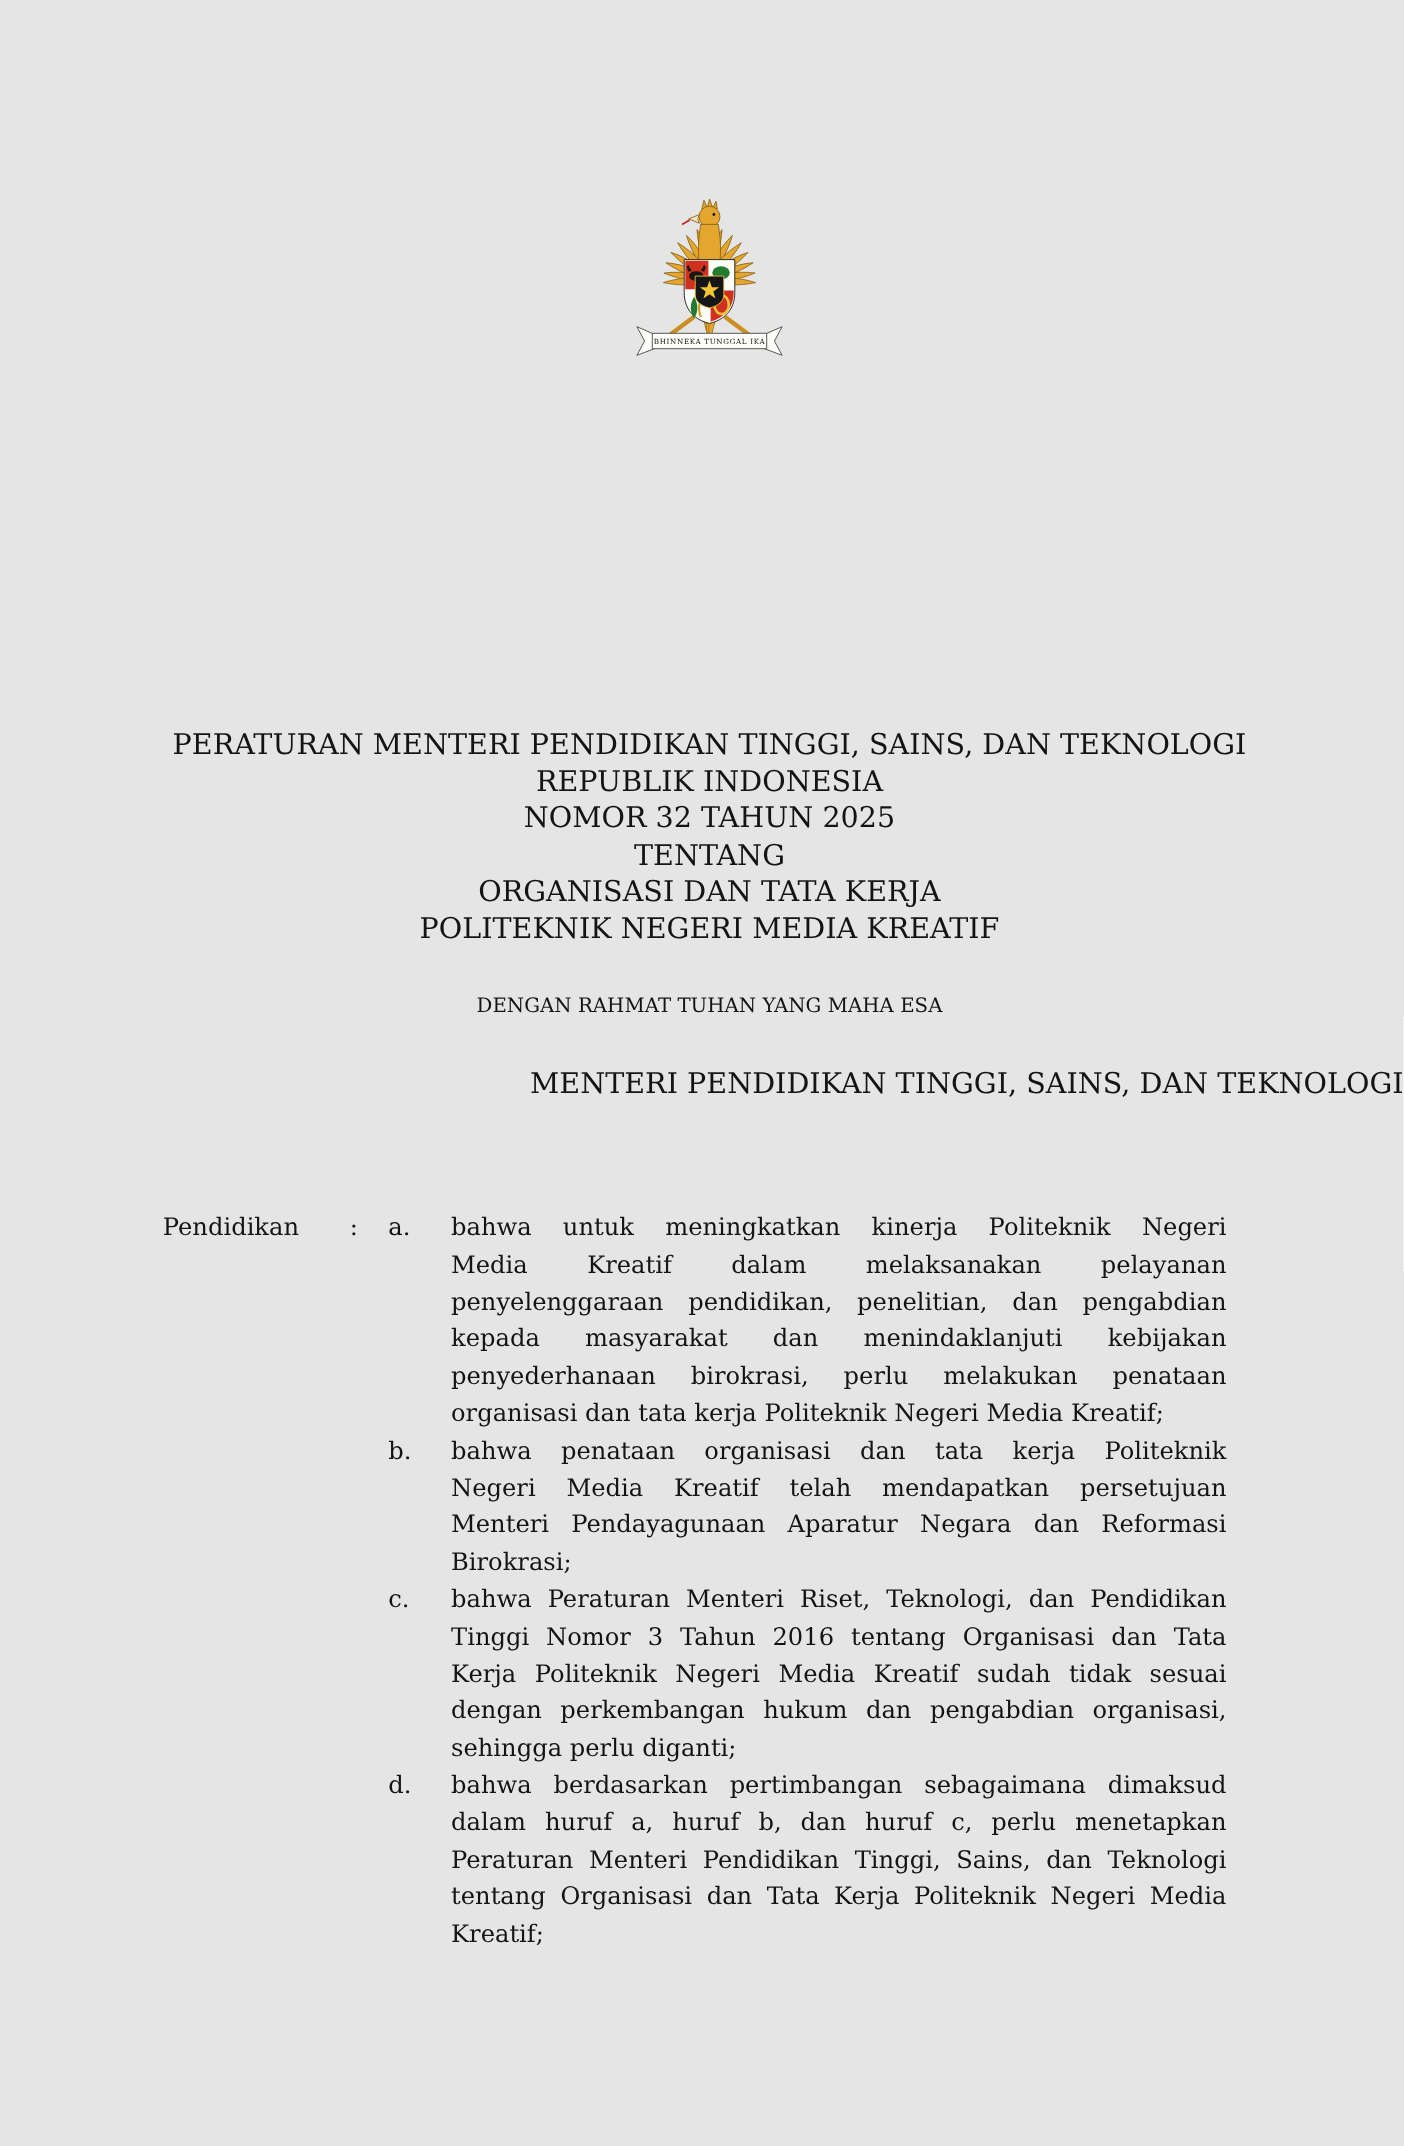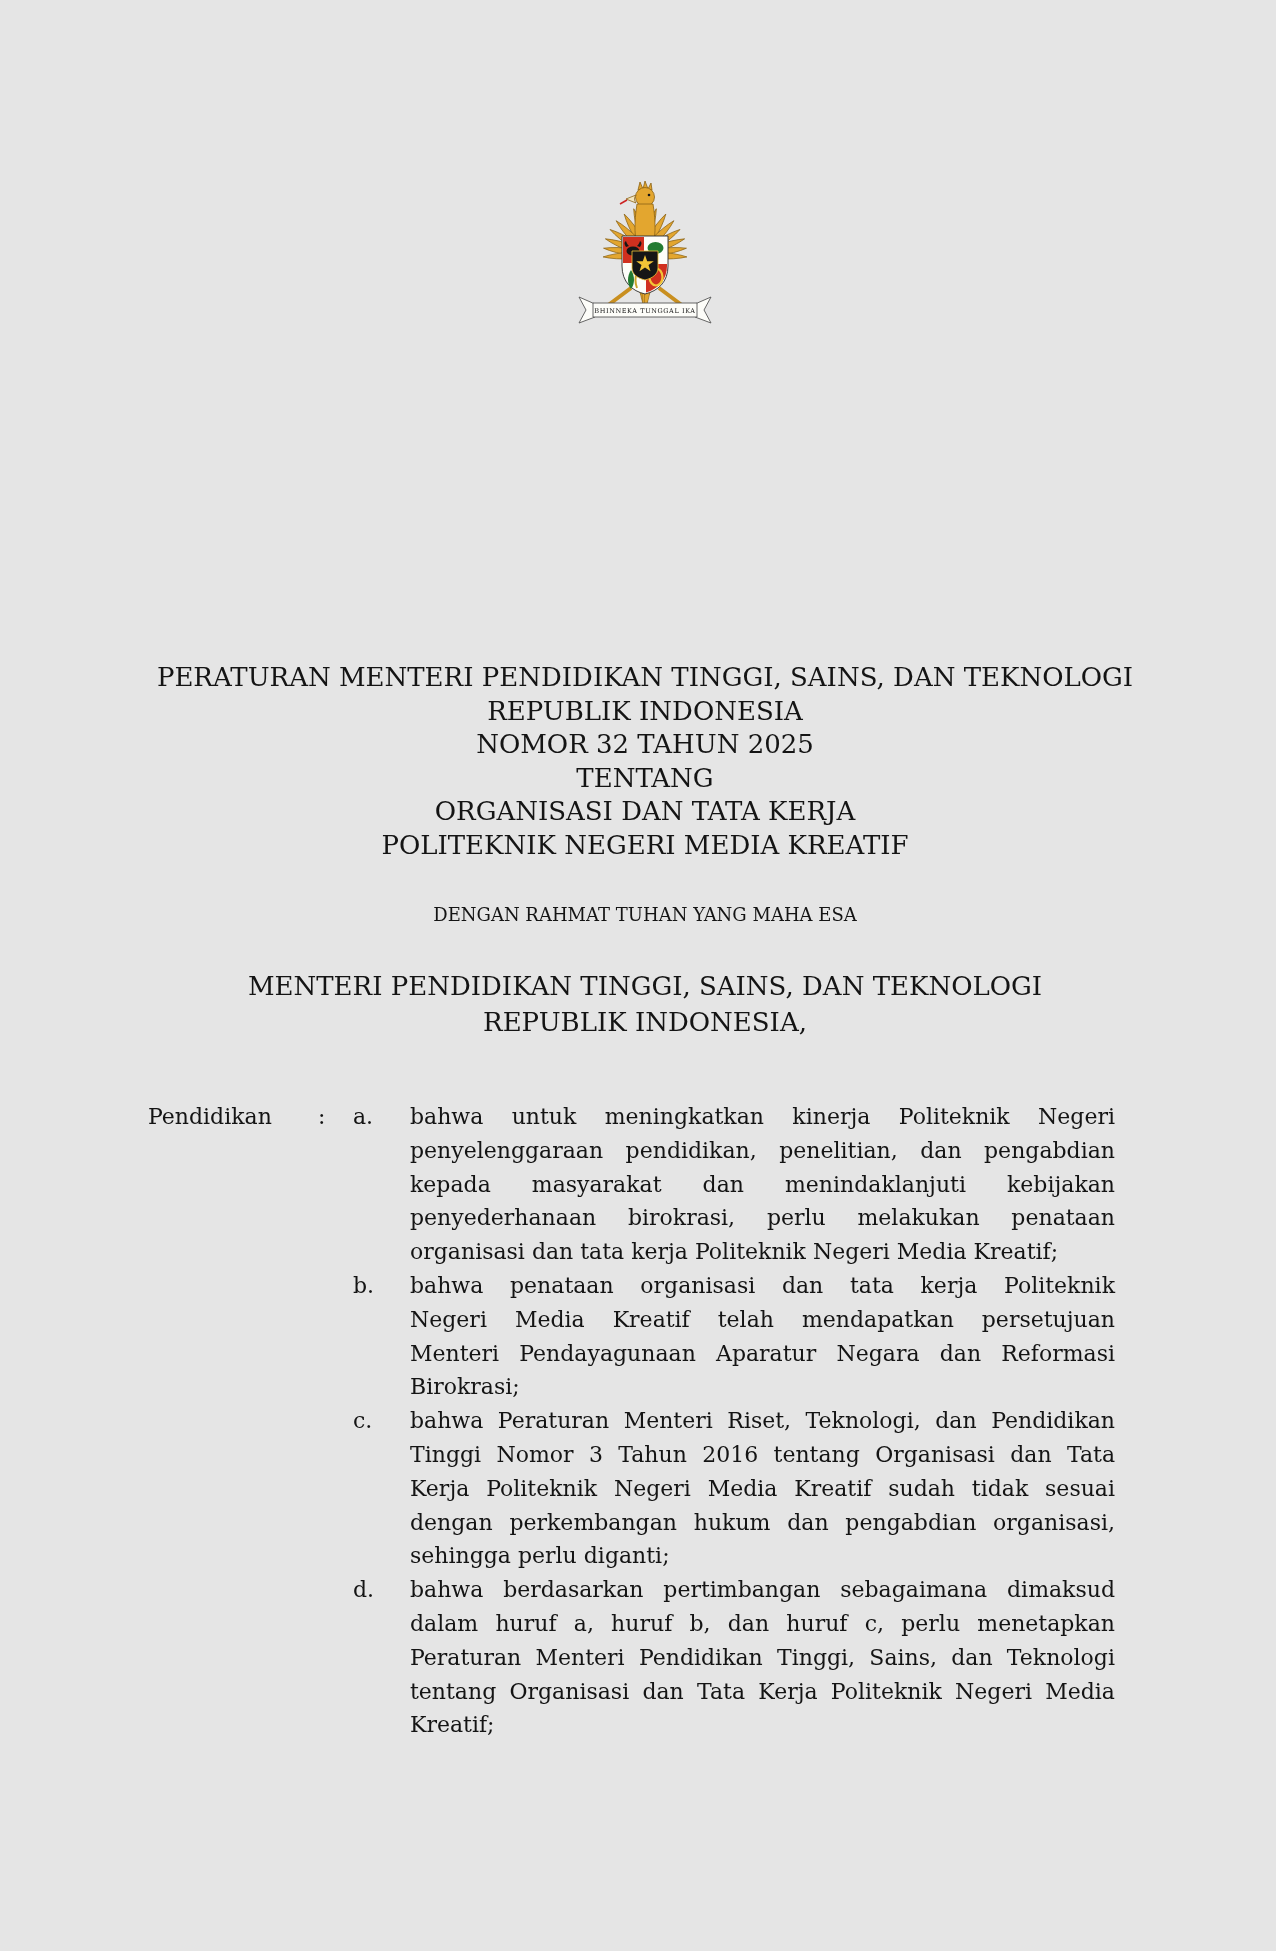--- a/index.html
+++ b/index.html
@@ -25,21 +25,21 @@
   .title-block{
     top:661px;
     font-size:26px;line-height:33.5px;
   }
   .motto{
     top:898px;
     font-size:18px;line-height:34px;
   }
   .authority{
     top:968px;
-    font-size:26px;line-height:36px;
+    font-size:26px;line-height:36px;text-align:right;
   }
   .considerations{
     position:absolute;
     left:148px;top:1100px;
     width:967px;
     font-size:22px;line-height:33.8px;
   }
   .c-row{
     display:grid;
     grid-template-columns:170px 35px 57px 1fr;
@@ -140,31 +140,31 @@
     <div>NOMOR 32 TAHUN 2025</div>
     <div>TENTANG</div>
     <div>ORGANISASI DAN TATA KERJA</div>
     <div>POLITEKNIK NEGERI MEDIA KREATIF</div>
   </div>
 
   <div class="centered motto">DENGAN RAHMAT TUHAN YANG MAHA ESA</div>
 
   <div class="centered authority">
     <div>MENTERI PENDIDIKAN TINGGI, SAINS, DAN TEKNOLOGI</div>
-    <div>REPUBLIK INDONESIA,</div>
   </div>
 
   <div class="considerations">
 
     <div class="c-row">
       <div class="c-label">Pendidikan</div>
       <div class="c-colon">:</div>
       <div class="c-marker">a.</div>
       <div class="c-text">
         <div class="line">bahwa untuk meningkatkan kinerja Politeknik Negeri</div>
+        <div class="line">Media Kreatif dalam melaksanakan pelayanan</div>
         <div class="line">penyelenggaraan pendidikan, penelitian, dan pengabdian</div>
         <div class="line">kepada masyarakat dan menindaklanjuti kebijakan</div>
         <div class="line">penyederhanaan birokrasi, perlu melakukan penataan</div>
         <div class="line last">organisasi dan tata kerja Politeknik Negeri Media Kreatif;</div>
       </div>
     </div>
 
     <div class="c-row">
       <div class="c-label"></div>
       <div class="c-colon"></div>

